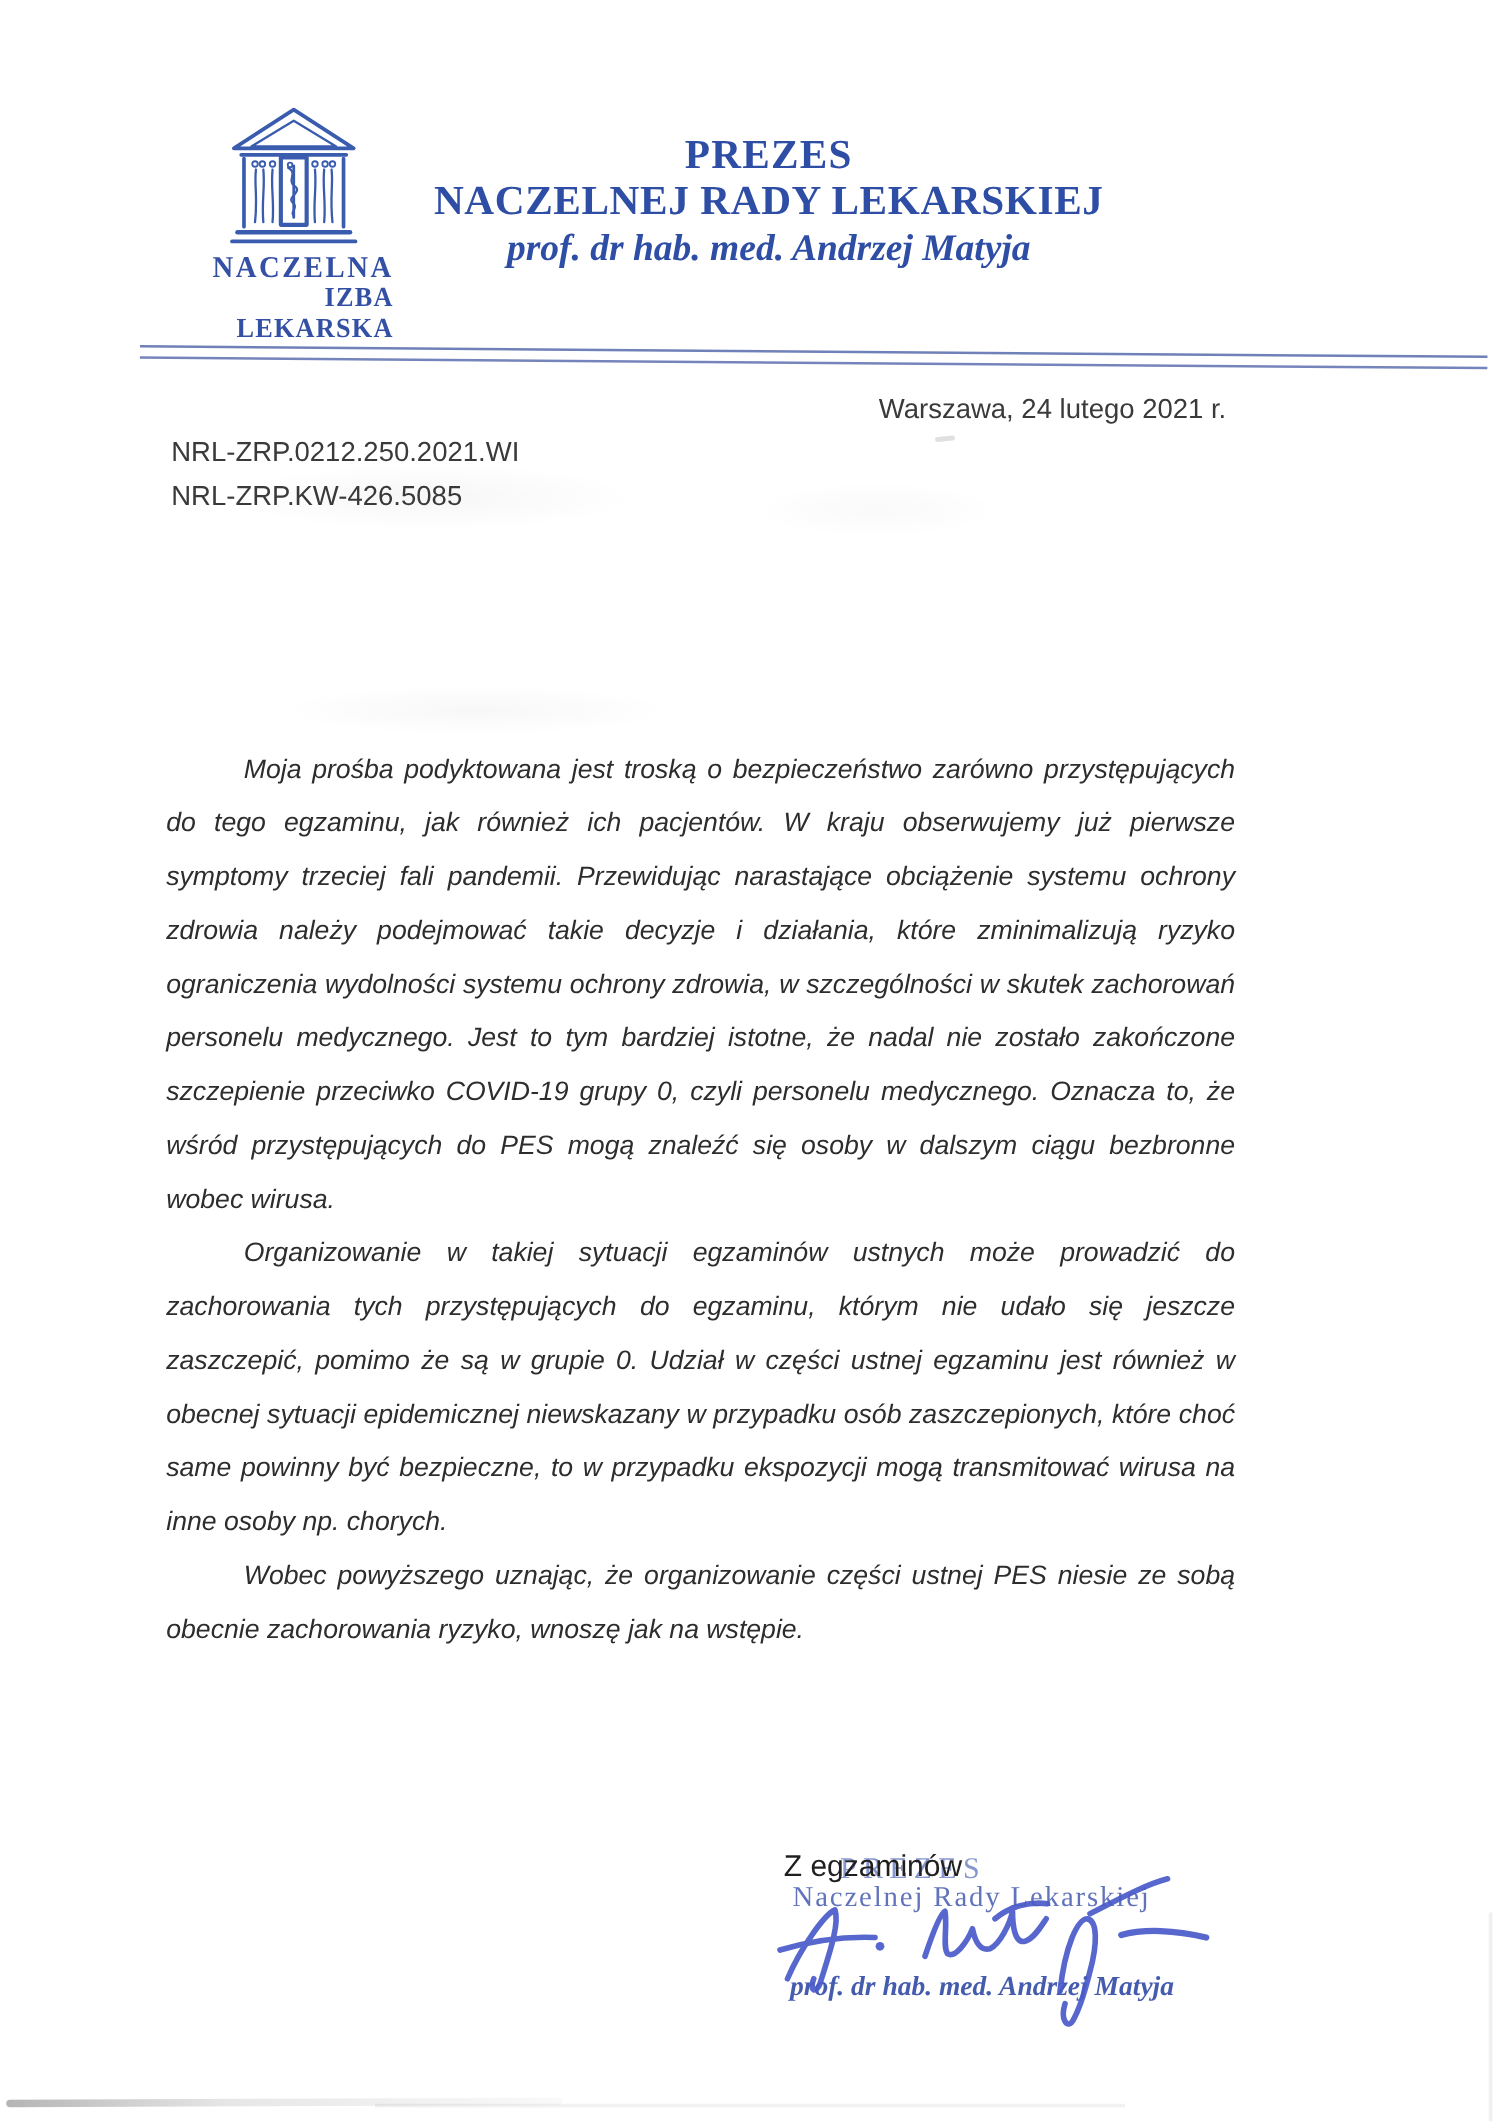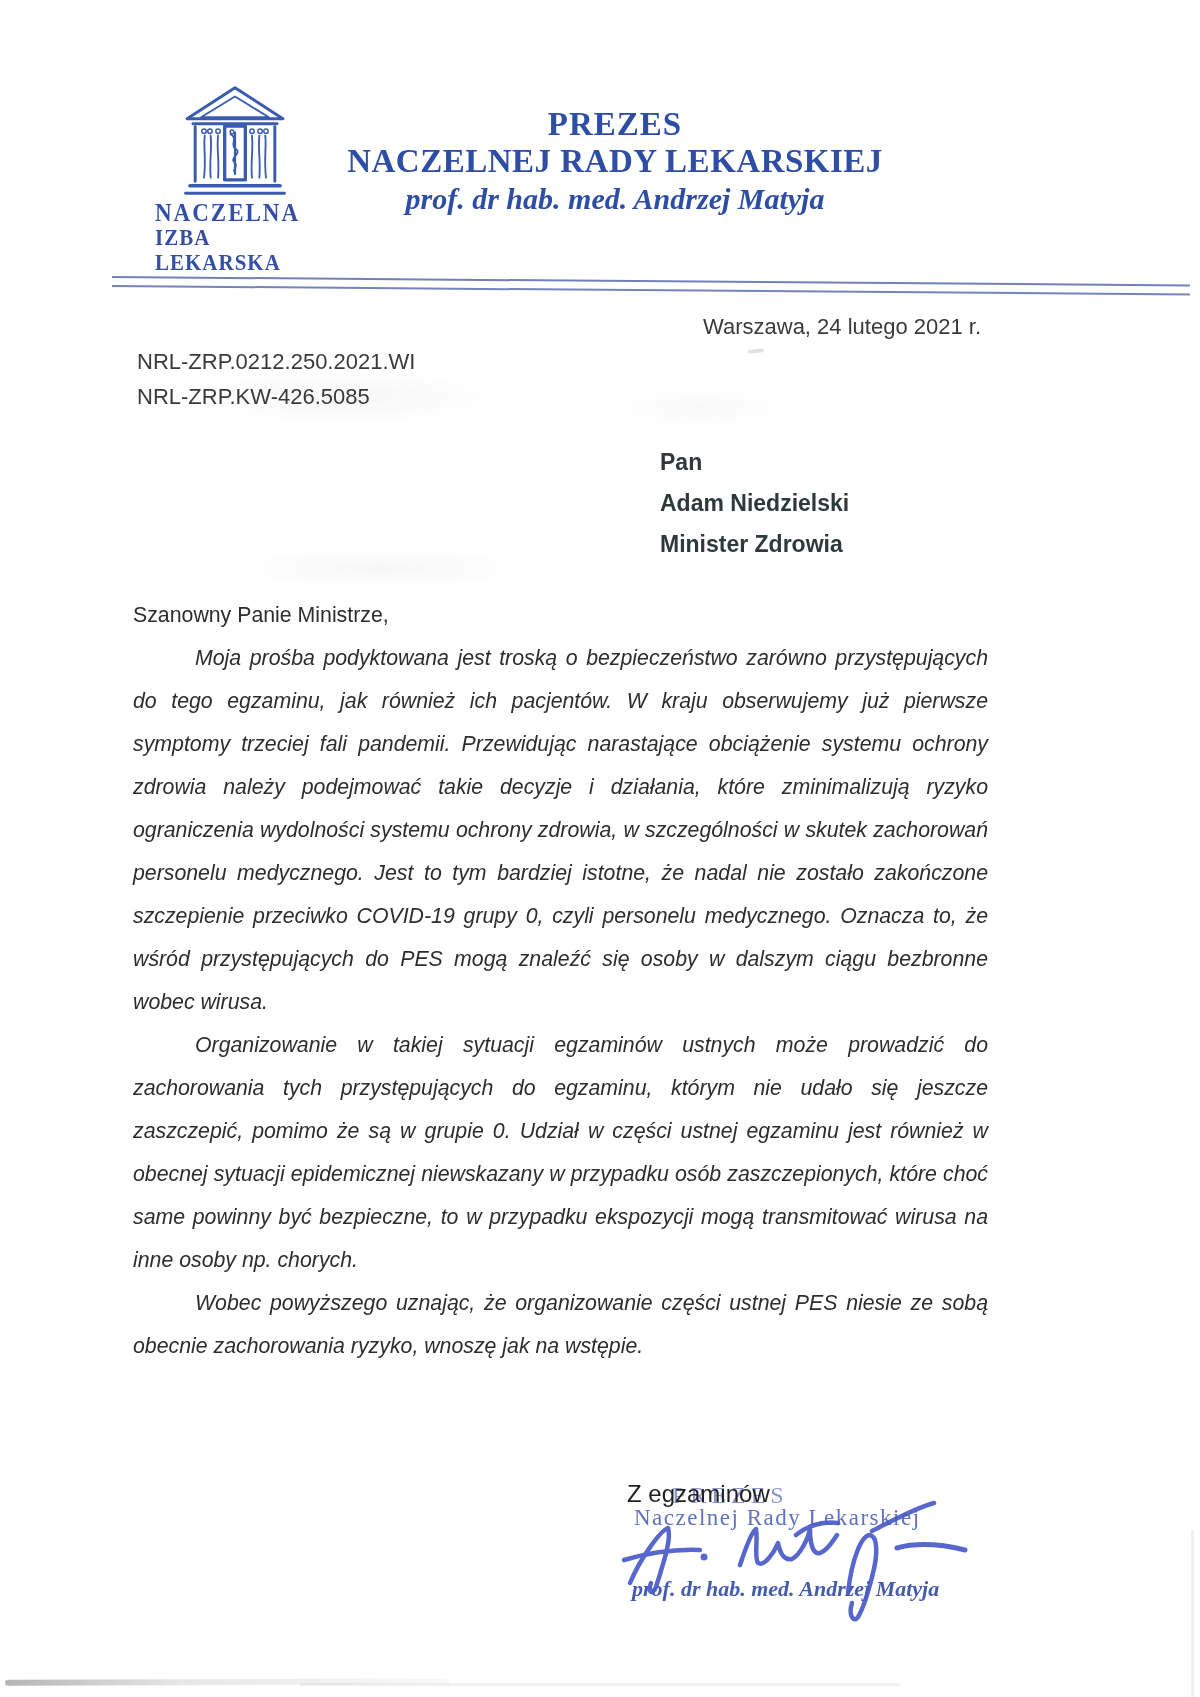--- a/index.html
+++ b/index.html
@@ -5,21 +5,21 @@
   html,body{margin:0;padding:0;background:#ffffff;}
   .page{
     position:relative;
     width:1200px;height:1697px;
     background:#ffffff;
     overflow:hidden;
     font-family:"Liberation Sans",sans-serif;
     color:#2d2d2d;
   }
   
-  .logo{position:absolute;left:155px;top:84px;width:160px;text-align:left;}
+  .logo{position:absolute;left:155px;top:84px;width:160px;text-align:right;}
   .logo svg{display:block;margin:0 auto;}
   .logo-cap1{
     font-family:"Liberation Serif",serif;font-weight:bold;
     font-size:23px;letter-spacing:2px;color:#3450a5;line-height:24px;
     transform:scaleY(1.05);
   }
   .logo-cap2{
     font-family:"Liberation Serif",serif;font-weight:bold;
     font-size:21px;letter-spacing:1px;color:#3450a5;line-height:24px;
     transform:scaleY(1.05);
@@ -117,28 +117,22 @@
       <div class="r2"></div>
   </div>
 
   <div class="refblock">
     <div>NRL-ZRP.0212.250.2021.WI</div>
     <div>NRL-ZRP.KW-426.5085</div>
   </div>
 
   <div class="dateline">Warszawa, 24 lutego 2021 r.</div>
 
-  <div class="recipient">
-    <div>Pan</div>
-    <div>Adam Niedzielski</div>
-    <div>Minister Zdrowia</div>
-  </div>
 
   <div class="body-text">
-    <p class="salutation">Szanowny Panie Ministrze,</p>
     <p class="indent">Moja prośba podyktowana jest troską o bezpieczeństwo zarówno przystępujących do tego egzaminu, jak również ich pacjentów. W kraju obserwujemy już pierwsze symptomy trzeciej fali pandemii. Przewidując narastające obciążenie systemu ochrony zdrowia należy podejmować takie decyzje i działania, które zminimalizują ryzyko ograniczenia wydolności systemu ochrony zdrowia, w szczególności w skutek zachorowań personelu medycznego. Jest to tym bardziej istotne, że nadal nie zostało zakończone szczepienie przeciwko COVID-19 grupy 0, czyli personelu medycznego. Oznacza to, że wśród przystępujących do PES mogą znaleźć się osoby w dalszym ciągu bezbronne wobec wirusa.</p>
     <p class="indent">Organizowanie w takiej sytuacji egzaminów ustnych może prowadzić do zachorowania tych przystępujących do egzaminu, którym nie udało się jeszcze zaszczepić, pomimo że są w grupie 0. Udział w części ustnej egzaminu jest również w obecnej sytuacji epidemicznej niewskazany w przypadku osób zaszczepionych, które choć same powinny być bezpieczne, to w przypadku ekspozycji mogą transmitować wirusa na inne osoby np. chorych.</p>
     <p class="indent">Wobec powyższego uznając, że organizowanie części ustnej PES niesie ze sobą obecnie zachorowania ryzyko, wnoszę jak na wstępie.</p>
   </div>
 
   <div class="stamp-prezes">PREZES</div>
   <div class="closing-phrase">Z egzaminów</div>
   <div class="stamp-l2">Naczelnej Rady Lekarskiej</div>
   <div class="stamp-l3">prof. dr hab. med. Andrzej Matyja</div>
 

